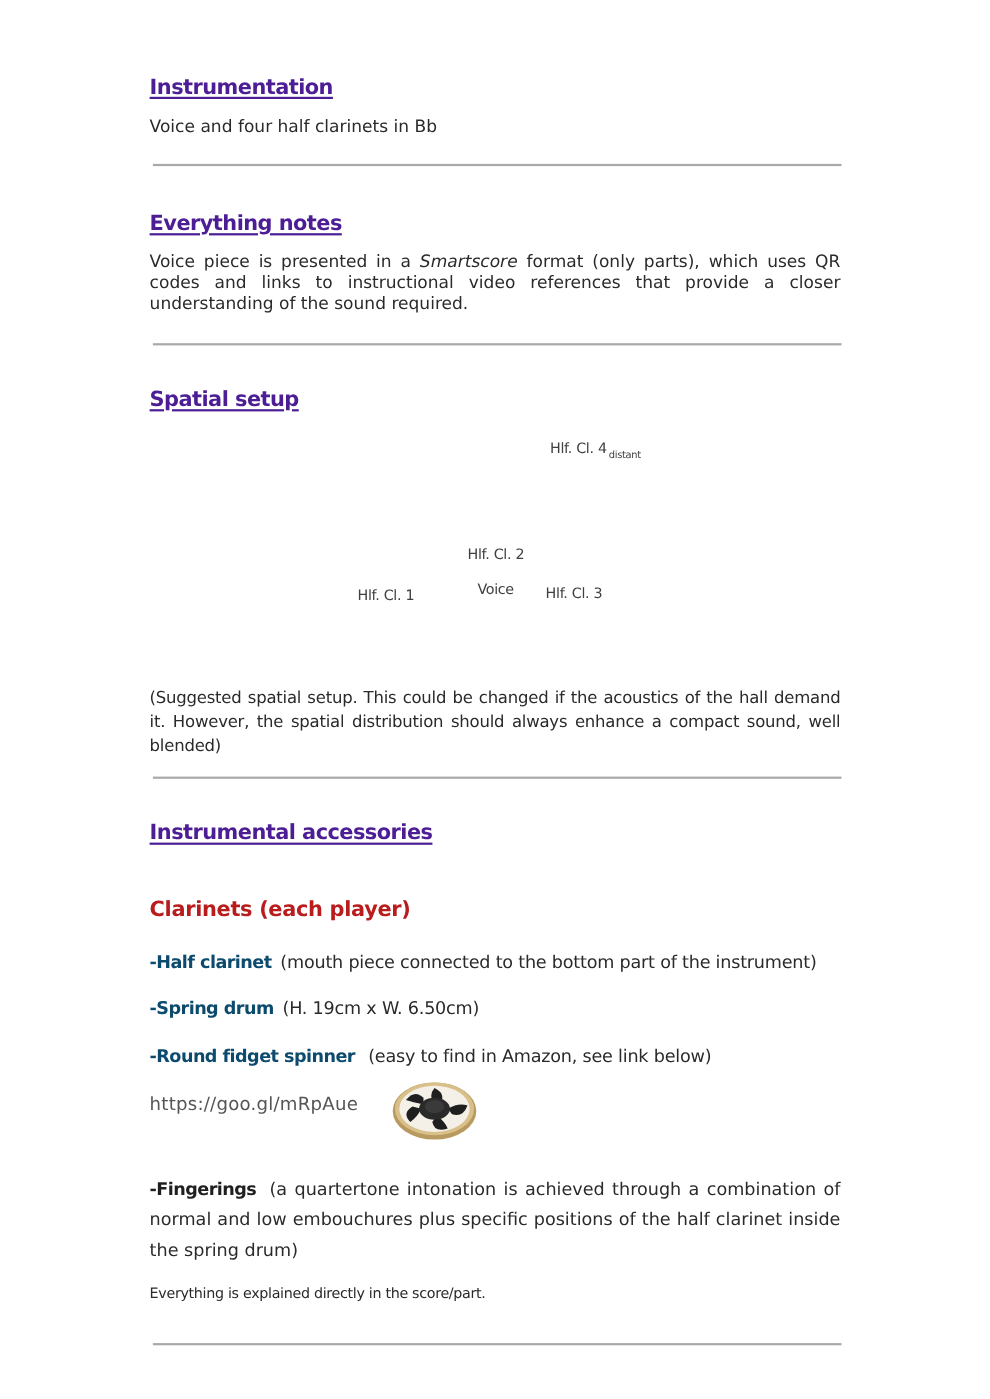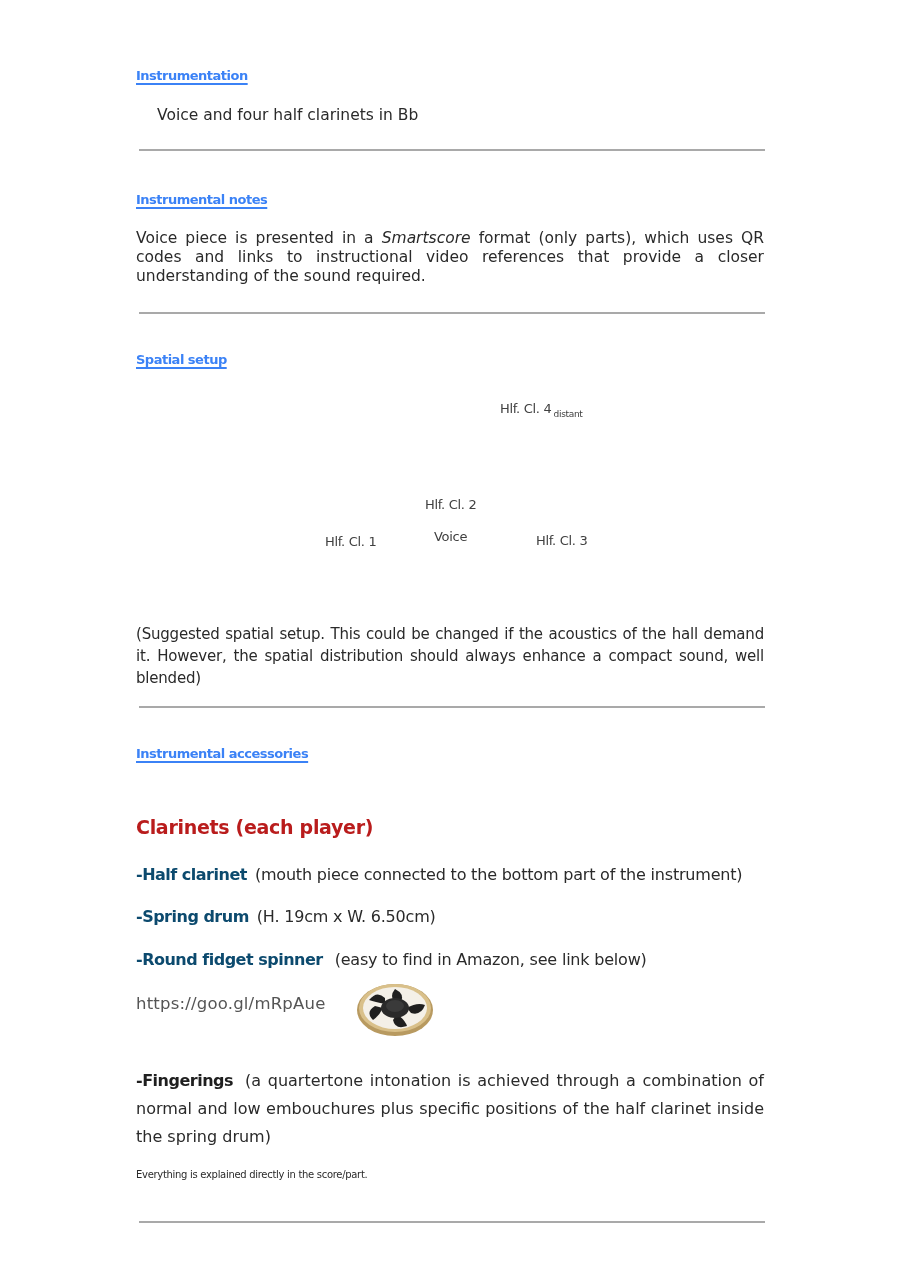--- a/index.html
+++ b/index.html
@@ -2,55 +2,55 @@
 <html><head>
 <meta charset="utf-8">
 <style>
   html, body { margin: 0; padding: 0; background: #ffffff; }
   body {
     width: 900px; height: 1272px; position: relative; overflow: hidden;
     font-family: "DejaVu Sans", sans-serif; color: #262626;
   }
   .abs { position: absolute; }
   .heading {
-    left: 136px; font-weight: bold; font-size: 13px; text-decoration: underline;
-    text-underline-offset: 3px; text-decoration-thickness: 2px; color: #3b82f6;
+    left: 136px; font-weight: bold; font-size: 19px; text-decoration: underline;
+    text-underline-offset: 3px; text-decoration-thickness: 2px; color: #4c1d95;
     letter-spacing: -0.5px;
   }
   .para { left: 136px; width: 628px; font-size: 15.5px; line-height: 19px; color: #2a2a2a; text-align: justify; }
   .rule { left: 139px; width: 626px; height: 2px; background: #a9a9a9; }
   .label { font-size: 13px; color: #404040; letter-spacing: -0.3px; }
   .sub { font-size: 9px; vertical-align: sub; margin-left: 2px; }
   .small { left: 136px; width: 628px; font-size: 15px; line-height: 22px; color: #2a2a2a; text-align: justify; letter-spacing: -0.2px; }
   .subhead { left: 136px; font-size: 19px; font-weight: bold; color: #b91c1c; letter-spacing: -0.3px; }
   .item { left: 136px; font-size: 16px; color: #2a2a2a; letter-spacing: -0.2px; }
   .item b { color: #0c4a6e; letter-spacing: -0.5px; }
   .gap { display: inline-block; width: 8px; }
   .link { left: 136px; font-size: 16.5px; color: #555; letter-spacing: 0.2px; text-decoration: none; }
   .fing { left: 136px; width: 628px; font-size: 16px; line-height: 28px; text-align: justify; color: #2a2a2a; }
   .fing b { color: #1f1f1f; letter-spacing: -0.5px; }
-  .note { left: 136px; font-size: 10px; color: #2a2a2a; letter-spacing: -0.3px; }
+  .note { left: 136px; font-size: 13px; color: #2a2a2a; letter-spacing: -0.3px; }
 </style>
 </head>
 <body>
 
 <div class="abs heading" style="top:68px;">Instrumentation</div>
-<div class="abs para" style="top:106px;margin-left:21px;">Voice and four half clarinets in Bb</div>
+<div class="abs para" style="top:106px;">Voice and four half clarinets in Bb</div>
 <div class="abs rule" style="top:149px;"></div>
 
-<div class="abs heading" style="top:192px;">Instrumental notes</div>
+<div class="abs heading" style="top:192px;">Everything notes</div>
 <div class="abs para" style="top:229px;"><span>Voice piece is presented in a </span><i>Smartscore</i><span> format (only parts), which uses QR codes and links to instructional video references that provide a closer understanding of the sound required.</span></div>
 <div class="abs rule" style="top:312px;"></div>
 
 <div class="abs heading" style="top:352px;">Spatial setup</div>
 <div>
   <div class="abs label" style="left:500px; top:401px;"><span>Hlf. Cl. 4</span><span class="sub">distant</span></div>
   <div class="abs label" style="left:425px; top:497px;">Hlf. Cl. 2</div>
   <div class="abs label" style="left:325px; top:534px;">Hlf. Cl. 1</div>
-  <div class="abs label" style="left:536px; top:533px;">Hlf. Cl. 3</div>
+  <div class="abs label" style="left:496px; top:533px;">Hlf. Cl. 3</div>
   <div class="abs label" style="left:434px; top:529px;">Voice</div>
 </div>
 <div class="abs small" style="top:623px;">(Suggested spatial setup. This could be changed if the acoustics of the hall demand it. However, the spatial distribution should always enhance a compact sound, well blended)</div>
 <div class="abs rule" style="top:706px;"></div>
 
 <div class="abs heading" style="top:746px;">Instrumental accessories</div>
 <div class="abs subhead" style="top:816px;">Clarinets (each player)</div>
 
 <div class="abs item" style="top:865px;"><b>-Half clarinet</b><span class="gap"></span><span>(mouth piece connected to the bottom part of the instrument)</span></div>
 <div class="abs item" style="top:907px;"><b>-Spring drum</b><span class="gap"></span><span>(H. 19cm x W. 6.50cm)</span></div>

